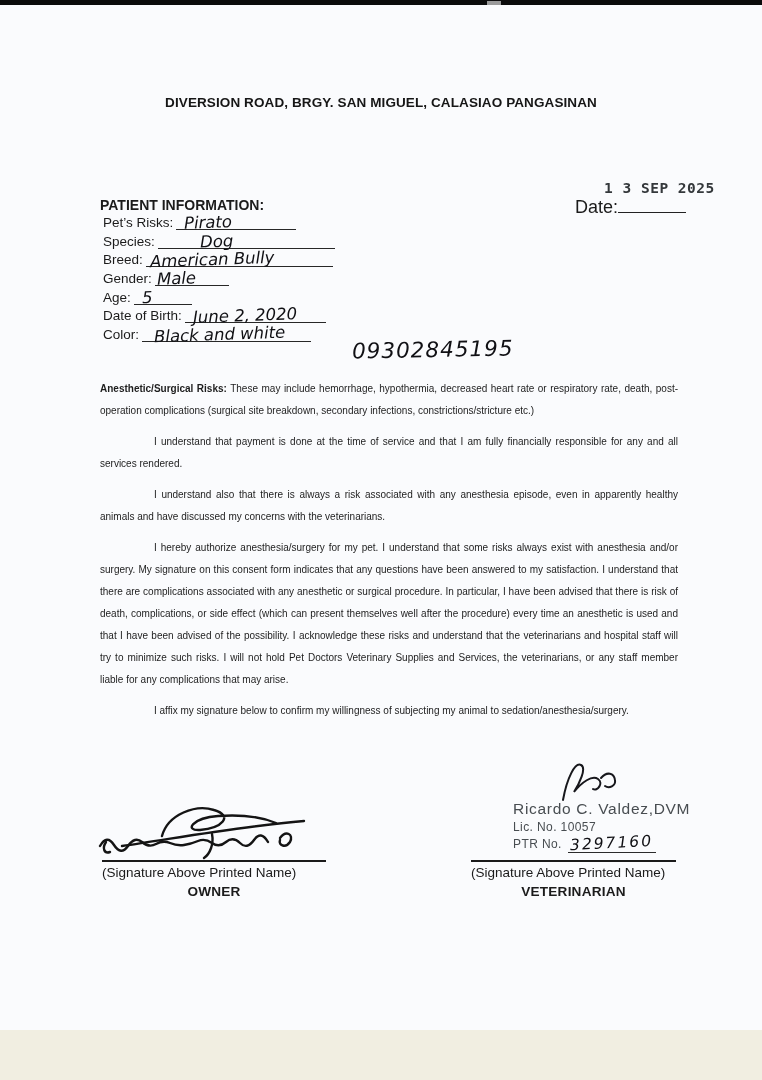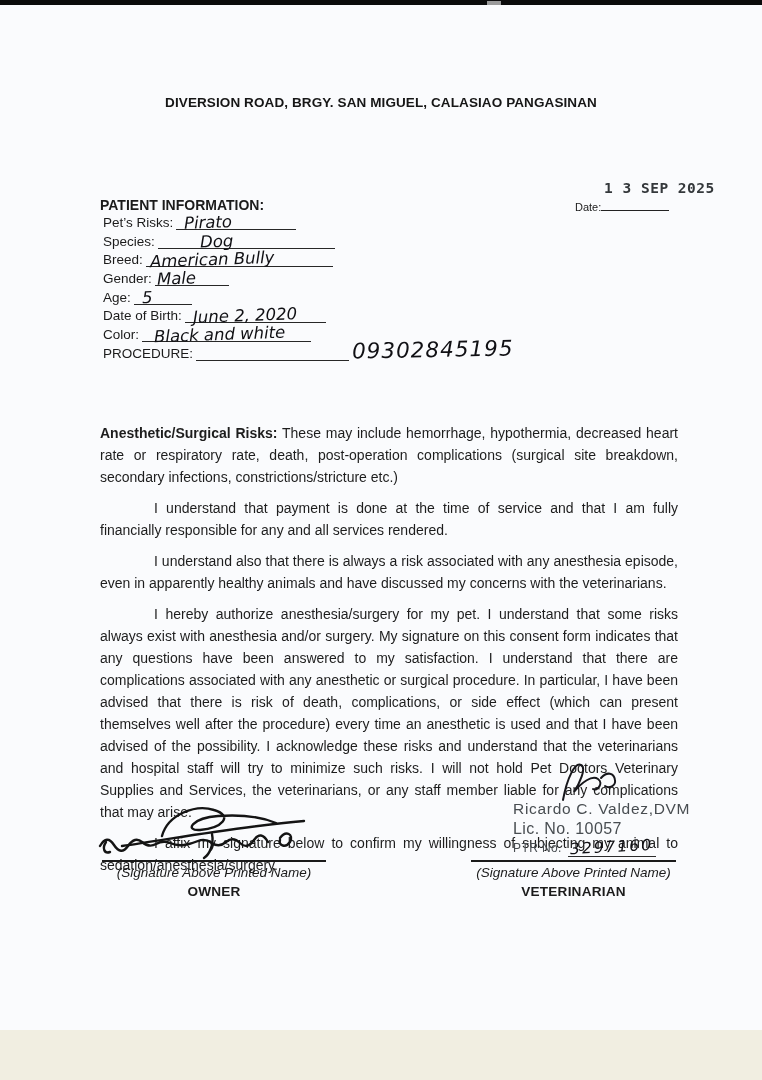--- a/index.html
+++ b/index.html
@@ -7,21 +7,21 @@
   .page{position:relative;width:762px;height:1080px;background:#fafbfd;overflow:hidden;color:#1b1b1b;}
   .scan-topbar{position:absolute;top:0;left:0;width:762px;height:5px;background:#0b0b0b;}
   .scan-topbar .gap{position:absolute;left:487px;top:1px;width:14px;height:4px;background:#9a9a9a;}
   .scan-bottomstrip{position:absolute;top:1030px;left:0;width:762px;height:50px;background:#f1eee1;}
 
   
   .header{position:absolute;top:96px;left:0;width:762px;text-align:center;font-weight:bold;font-size:13.5px;color:#161616;}
   .header .hline{height:14px;line-height:14px;margin-bottom:17.5px;letter-spacing:0.1px;}
 
   
-  .date-row{position:absolute;top:197px;left:575px;font-size:11px;}
+  .date-row{position:absolute;top:197px;left:575px;font-size:18px;}
   .date-underline{display:inline-block;width:68px;border-bottom:1.6px solid #222;height:13px;}
   .date-stamp{position:absolute;top:180px;left:604px;font-family:"DejaVu Sans Mono", monospace;
     font-size:14.5px;font-weight:bold;letter-spacing:0.5px;color:#34383b;white-space:nowrap;}
 
   
   .pi-heading{position:absolute;top:197px;left:100px;font-weight:bold;font-size:14px;}
   .fields{position:absolute;top:215px;left:103px;font-size:13.5px;}
   .frow{height:18.7px;white-space:nowrap;}
   .flabel{display:inline-block;}
   .fline{display:inline-block;position:relative;border-bottom:1.6px solid #272727;height:14px;margin-left:3px;vertical-align:bottom;}
@@ -31,40 +31,40 @@
   .u-species{width:177px}.v-species{left:42px}
   .u-breed{width:187px}.v-breed{left:4px}
   .u-gender{width:74px}.v-gender{left:2px}
   .u-age{width:58px}.v-age{left:8px}
   .u-dob{width:141px}.v-dob{left:8px}
   .u-color{width:169px}.v-color{left:12px}
   .u-proc{width:153px}
   .phone-note{position:absolute;top:337px;left:352px;font-size:21.5px;transform:rotate(-1deg);letter-spacing:1px;}
 
   
-  .paras{position:absolute;top:378px;left:100px;width:578px;font-size:14px;line-height:22px;text-align:justify;color:#1d1d1d;margin-top:44px;}
+  .paras{position:absolute;top:378px;left:100px;width:578px;font-size:10px;line-height:22px;text-align:justify;color:#1d1d1d;}
   .paras p{margin:0 0 9px 0;text-indent:54px;}
   .paras p.no-indent{text-indent:0;}
 
   
-  .sig-caption{position:absolute;width:100%;text-align:center;font-size:13.5px;font-style:italic;}
+  .sig-caption{position:absolute;width:100%;text-align:left;font-size:13.5px;}
   .sig-role{position:absolute;width:100%;text-align:center;font-size:13.6px;font-weight:bold;letter-spacing:0.2px;}
   .sigline{position:absolute;border-bottom:2px solid #1a1a1a;}
 
   .owner-block{position:absolute;top:804px;left:102px;width:224px;}
   .owner-sig{position:absolute;top:-2px;left:-10px;}
   .owner-block .sigline{top:56px;left:0;width:224px;}
   .owner-block .sig-caption{top:61px;}
   .owner-block .sig-role{top:80px;}
 
   .vet-block{position:absolute;top:762px;left:471px;width:205px;}
   .vet-sig{position:absolute;top:-6px;left:82px;}
   .stamp{position:absolute;top:38px;left:10px;color:#484d51;margin-left:32px;}
   .stamp-name{font-size:15.5px;letter-spacing:0.7px;white-space:nowrap;}
-  .stamp-lic{font-size:16px;margin-top:2px;letter-spacing:0.4px;}
+  .stamp-lic{font-size:12px;margin-top:2px;letter-spacing:0.4px;}
   .stamp-ptr{font-size:12px;letter-spacing:0.4px;display:flex;align-items:center;}
   .ptr-line{display:inline-block;width:88px;border-bottom:1.6px solid #2b2b2b;margin-left:6px;text-align:center;}
   .ptr-val{display:inline-block;font-size:15.5px;letter-spacing:2px;transform:rotate(-3deg);}
   .vet-block .sigline{top:98px;left:0;width:205px;}
   .vet-block .sig-caption{top:103px;}
   .vet-block .sig-role{top:122px;}
 </style>
 </head>
 <body>
 
@@ -98,23 +98,20 @@
       <span class="flabel">Gender:</span><span class="fline u-gender"><span class="fval hand v-gender">Male</span></span>
     </div>
     <div class="frow">
       <span class="flabel">Age:</span><span class="fline u-age"><span class="fval hand v-age">5</span></span>
     </div>
     <div class="frow">
       <span class="flabel">Date of Birth:</span><span class="fline u-dob"><span class="fval hand v-dob">June 2, 2020</span></span>
     </div>
     <div class="frow">
       <span class="flabel">Color:</span><span class="fline u-color"><span class="fval hand v-color">Black and white</span></span>
-    </div>
-    <div class="frow">
-      <span class="flabel">PROCEDURE:</span><span class="fline u-proc"></span>
     </div>
   </div>
   <div class="phone-note hand">09302845195</div>
 
   <div class="paras">
     <p class="no-indent"><b>Anesthetic/Surgical Risks:</b> <span>These may include hemorrhage, hypothermia, decreased heart rate or respiratory rate, death, post-operation complications (surgical site breakdown, secondary infections, constrictions/stricture etc.)</span></p>
     <p>I understand that payment is done at the time of service and that I am fully financially responsible for any and all services rendered.</p>
     <p>I understand also that there is always a risk associated with any anesthesia episode, even in apparently healthy animals and have discussed my concerns with the veterinarians.</p>
     <p>I hereby authorize anesthesia/surgery for my pet. I understand that some risks always exist with anesthesia and/or surgery. My signature on this consent form indicates that any questions have been answered to my satisfaction. I understand that there are complications associated with any anesthetic or surgical procedure. In particular, I have been advised that there is risk of death, complications, or side effect (which can present themselves well after the procedure) every time an anesthetic is used and that I have been advised of the possibility. I acknowledge these risks and understand that the veterinarians and hospital staff will try to minimize such risks. I will not hold Pet Doctors Veterinary Supplies and Services, the veterinarians, or any staff member liable for any complications that may arise.</p>
     <p>I affix my signature below to confirm my willingness of subjecting my animal to sedation/anesthesia/surgery.</p>

